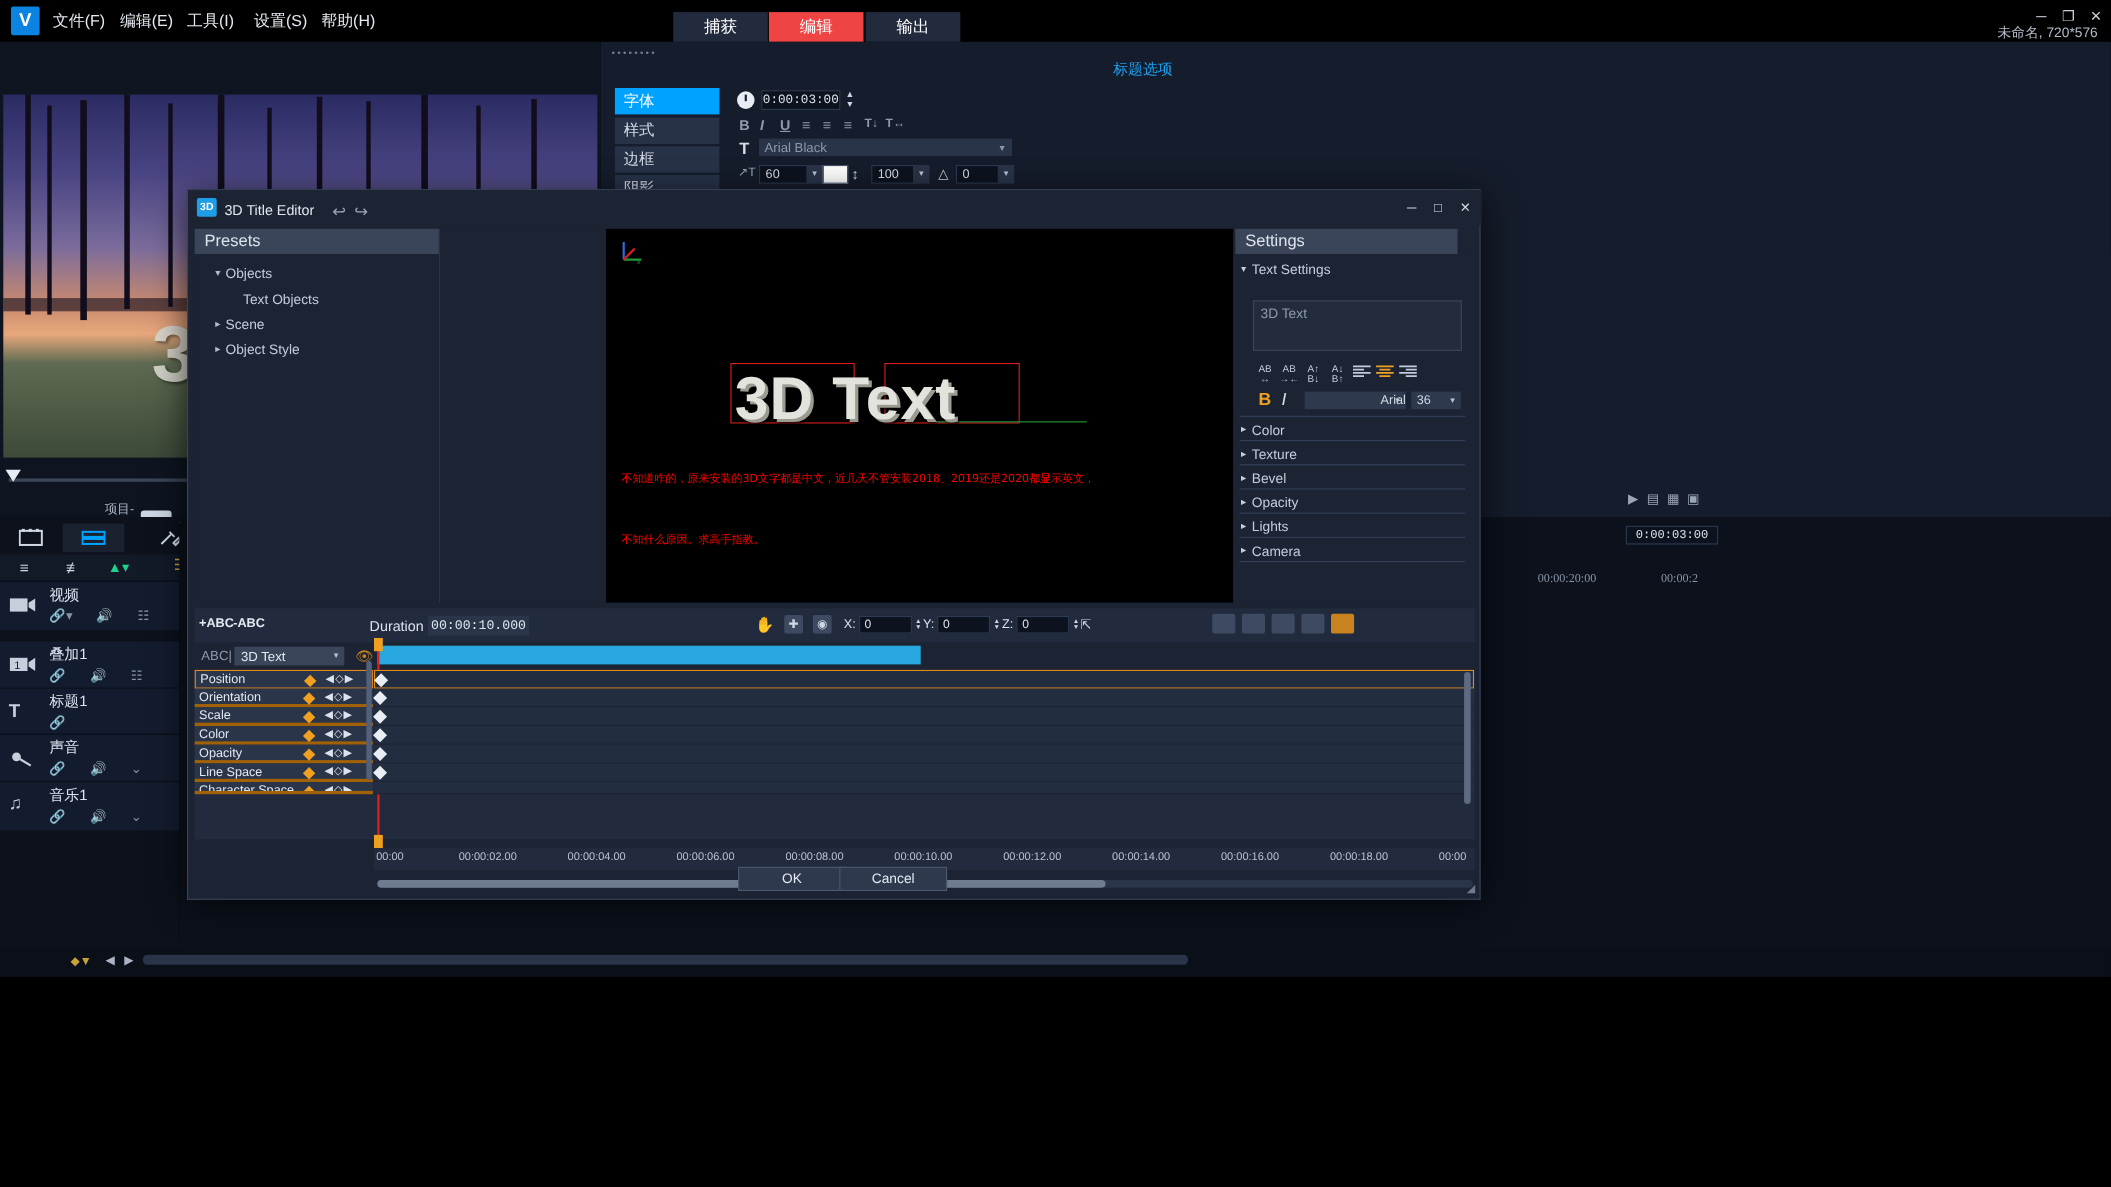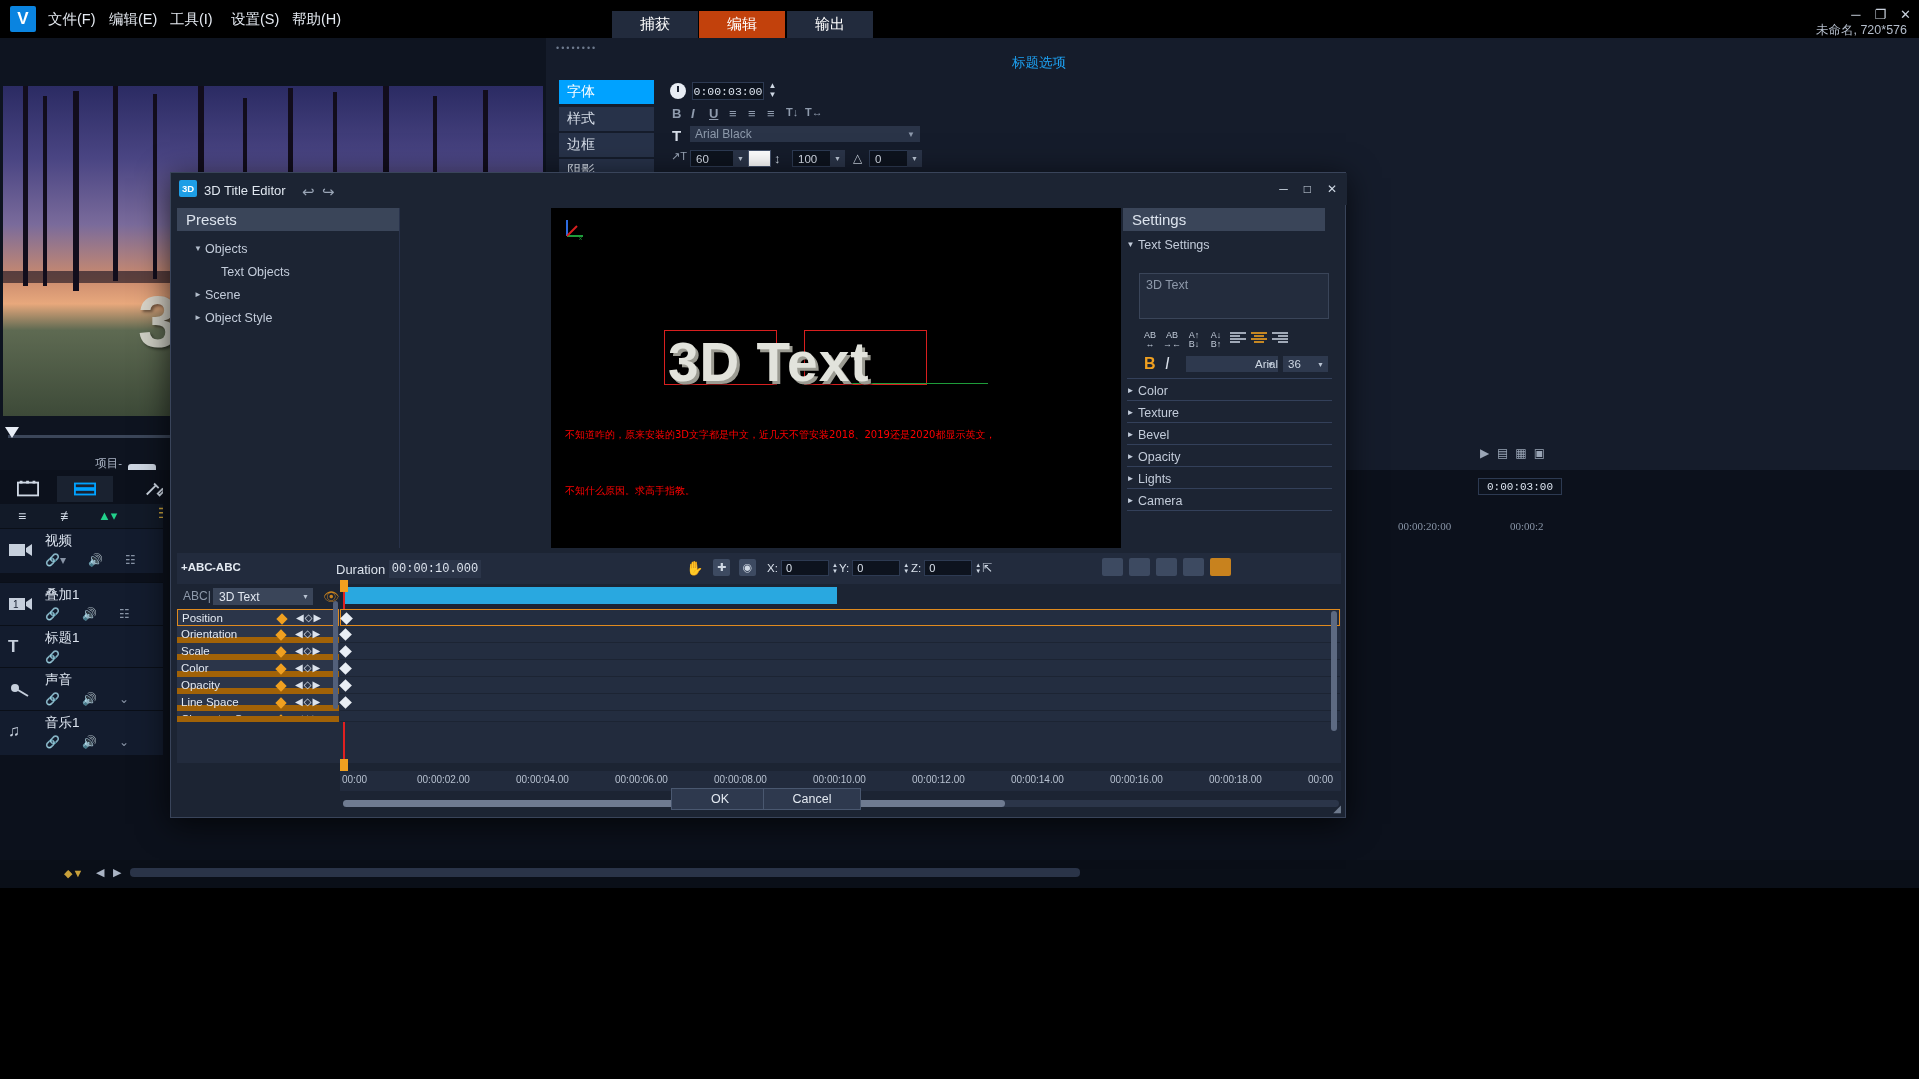--- a/index.html
+++ b/index.html
@@ -9,21 +9,21 @@
     font-family:"Liberation Sans","DejaVu Sans",sans-serif;
     color:#c9d1dd; font-size:12px;
   }
   
   #menubar{position:absolute;left:0;top:0;width:1919px;height:38px;background:#000;}
   #logo{position:absolute;left:10px;top:6px;width:26px;height:26px;background:#0a84e0;border-radius:2px;
         display:flex;align-items:center;justify-content:center;color:#fff;font-size:17px;font-weight:bold;}
   .menu-item{position:absolute;top:10px;color:#e4e9f0;font-size:14.5px;white-space:nowrap;}
   .tabbtn{position:absolute;top:11px;width:86px;height:27px;background:#222b3d;color:#fff;
           font-size:15px;display:flex;align-items:center;justify-content:center;cursor:pointer;}
-  .tabbtn.active{background:#c2410c;}
+  .tabbtn.active{background:#ef4444;}
   #winbtns{position:absolute;right:8px;top:7px;display:flex;gap:14px;color:#c9d1dd;font-size:13px;}
   #winbtns span{cursor:pointer;}
   #projinfo{position:absolute;right:12px;top:22px;color:#b4bdcb;font-size:12.5px;}
 
   
   #leftpane{position:absolute;left:0;top:38px;width:546px;height:432px;background:#0e1420;}
   #preview-img{position:absolute;left:3px;top:48px;width:540px;height:330px;
       background:linear-gradient(180deg,#2b2b63 0%,#4a4583 22%,#7a6b9b 42%,#c98a6e 58%,#e8a87c 66%,#5e6a52 74%,#3d4a38 100%);}
   .tree-sil{position:absolute;background:#120d1c;}
   #big3{position:absolute;left:135px;top:195px;font-size:72px;color:#d9d9d0;font-weight:bold;
@@ -159,21 +159,21 @@
   #abccar{position:absolute;left:6px;top:5px;color:#8e99aa;font-size:12px;}
   #objsel{position:absolute;left:36px;top:4px;width:100px;height:17px;background:#3a4559;color:#e2e8f1;
       font-size:12px;display:flex;align-items:center;padding-left:6px;}
   #eye{position:absolute;left:146px;top:5px;color:#c8821e;font-size:13px;}
   #clipbar{position:absolute;left:166px;top:31px;width:998px;height:25px;background:#1c2433;}
   #clip{position:absolute;left:0;top:3px;width:494px;height:17px;background:#29a8e0;}
   #kfhead{position:absolute;left:163px;top:27px;width:8px;height:12px;background:#f0a020;}
   #kfline{position:absolute;left:166px;top:39px;width:2px;height:172px;background:#e02020;}
   #kffoot{position:absolute;left:163px;top:206px;width:8px;height:12px;background:#f0a020;}
 
-  .kf-row{position:absolute;left:0;width:162px;height:17px;background:#2b3549;border-bottom:6px solid #a16207;}
+  .kf-row{position:absolute;left:0;width:162px;height:17px;background:#2b3549;border-bottom:3px solid #a16207;}
   .kf-row.sel{border:1px solid #e08a1e;}
   .kf-lbl{position:absolute;left:4px;top:2px;color:#e2e8f1;font-size:11.5px;}
   .kf-dia{position:absolute;left:100px;top:5px;width:8px;height:8px;background:#f0a020;transform:rotate(45deg);}
   .kf-nav{position:absolute;left:118px;top:2px;color:#dce3ed;font-size:10px;letter-spacing:1px;}
   .kf-lane{position:absolute;left:163px;width:1000px;height:17px;background:#232d40;border-bottom:1px solid #1c2433;}
   .kf-lane.sel{border:1px solid #e08a1e;}
   .kf-mark{position:absolute;left:1px;top:4px;width:9px;height:9px;background:#e9eef5;transform:rotate(45deg);}
   #kf-scroll{position:absolute;left:156px;top:48px;width:5px;height:108px;background:#53607a;border-radius:3px;}
 
   #ruler{position:absolute;left:163px;top:218px;width:1001px;height:20px;background:#222b3d;}

